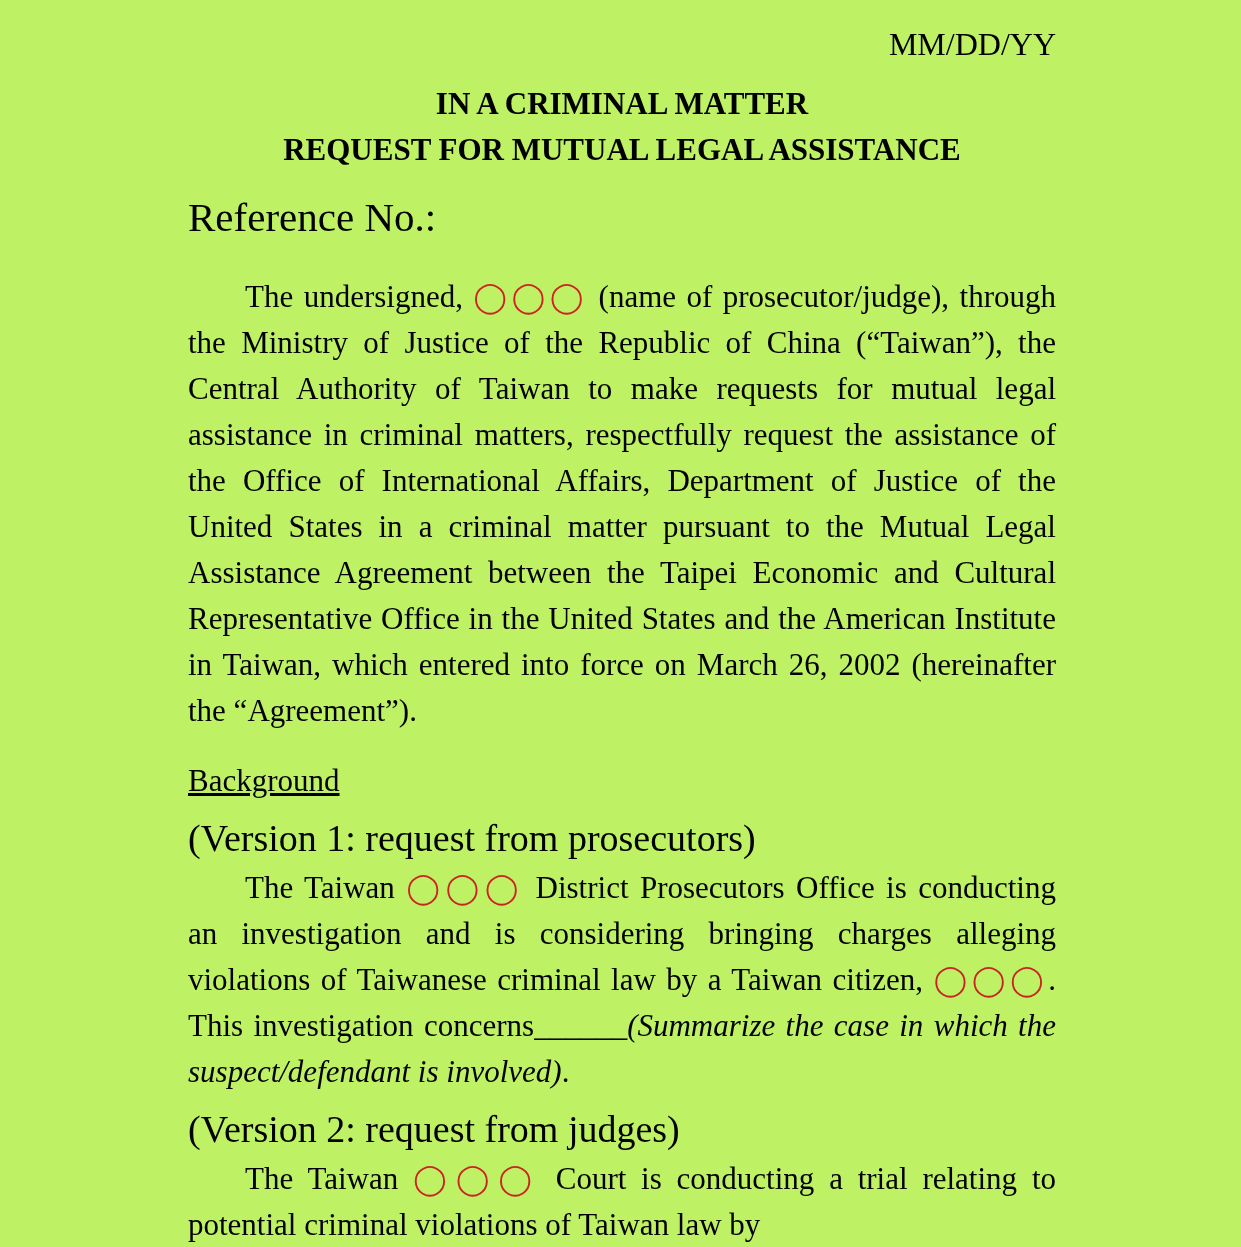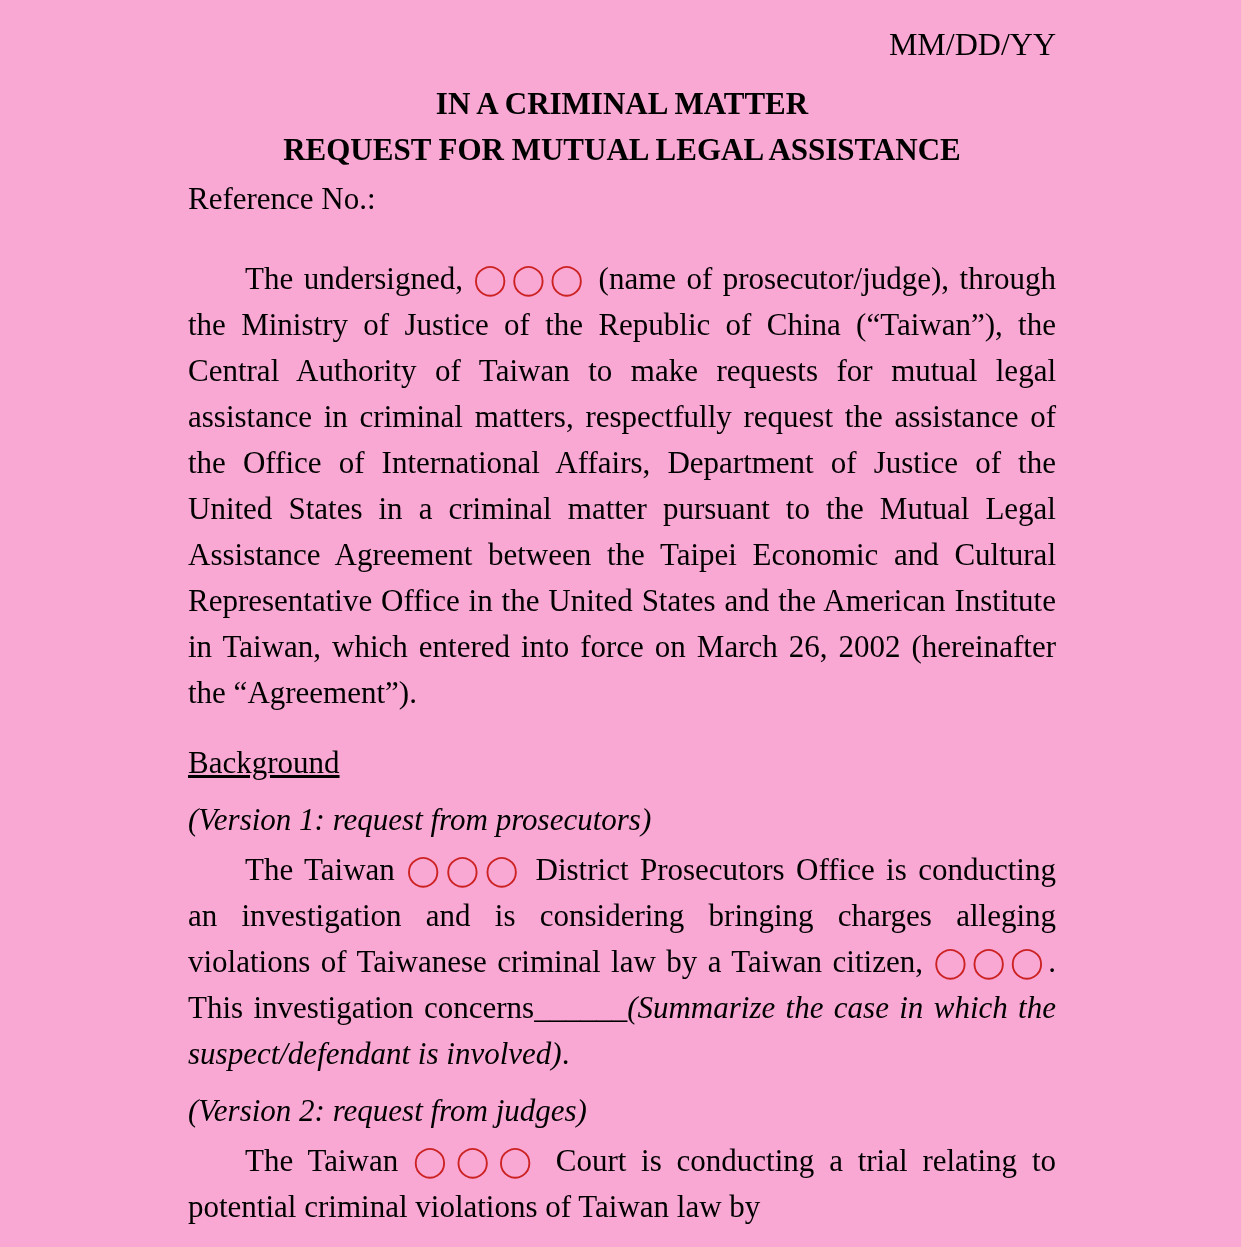--- a/index.html
+++ b/index.html
@@ -4,21 +4,21 @@
 <style>
   html, body {
     margin: 0;
     padding: 0;
     background: #ffffff;
   }
   .page {
     position: relative;
     width: 1241px;
     height: 1247px;
-    background: #f9a8d4;
+    background: #bef264;
     overflow: hidden;
     font-family: "Liberation Serif", "DejaVu Serif", serif;
     color: #000000;
   }
   .content {
     margin-left: 188px;
     margin-right: 185px;
   }
   .date {
     margin-top: 21px;
@@ -27,22 +27,22 @@
     text-align: right;
   }
   .title {
     margin-top: 14px;
     font-size: 31px;
     line-height: 46px;
     font-weight: bold;
     text-align: center;
   }
   .ref {
-    margin-top: 3px;
-    font-size: 31px;
+    margin-top: 21px;
+    font-size: 41px;
     line-height: 46px;
   }
   .salutation {
     margin-top: 23px;
     font-size: 31px;
     line-height: 46px;
   }
   p.body-para {
     margin: 0;
     font-size: 31px;
@@ -54,23 +54,22 @@
   p.version-para  { margin-top: 4px; }
   .section-heading {
     margin-top: 24px;
     font-size: 31px;
     line-height: 46px;
     font-weight: normal;
     text-decoration: underline;
   }
   .version-label {
     margin-top: 11px;
-    font-size: 31px;
+    font-size: 38px;
     line-height: 46px;
-    font-style: italic;
   }
   .run-i { font-style: italic; }
   .run-r {
     color: var(--placeholder-red, #CC2222);
     font-family: "DejaVu Sans", sans-serif;
     letter-spacing: 2px;
     font-size: 30px;
   }
 </style>
 </head>

